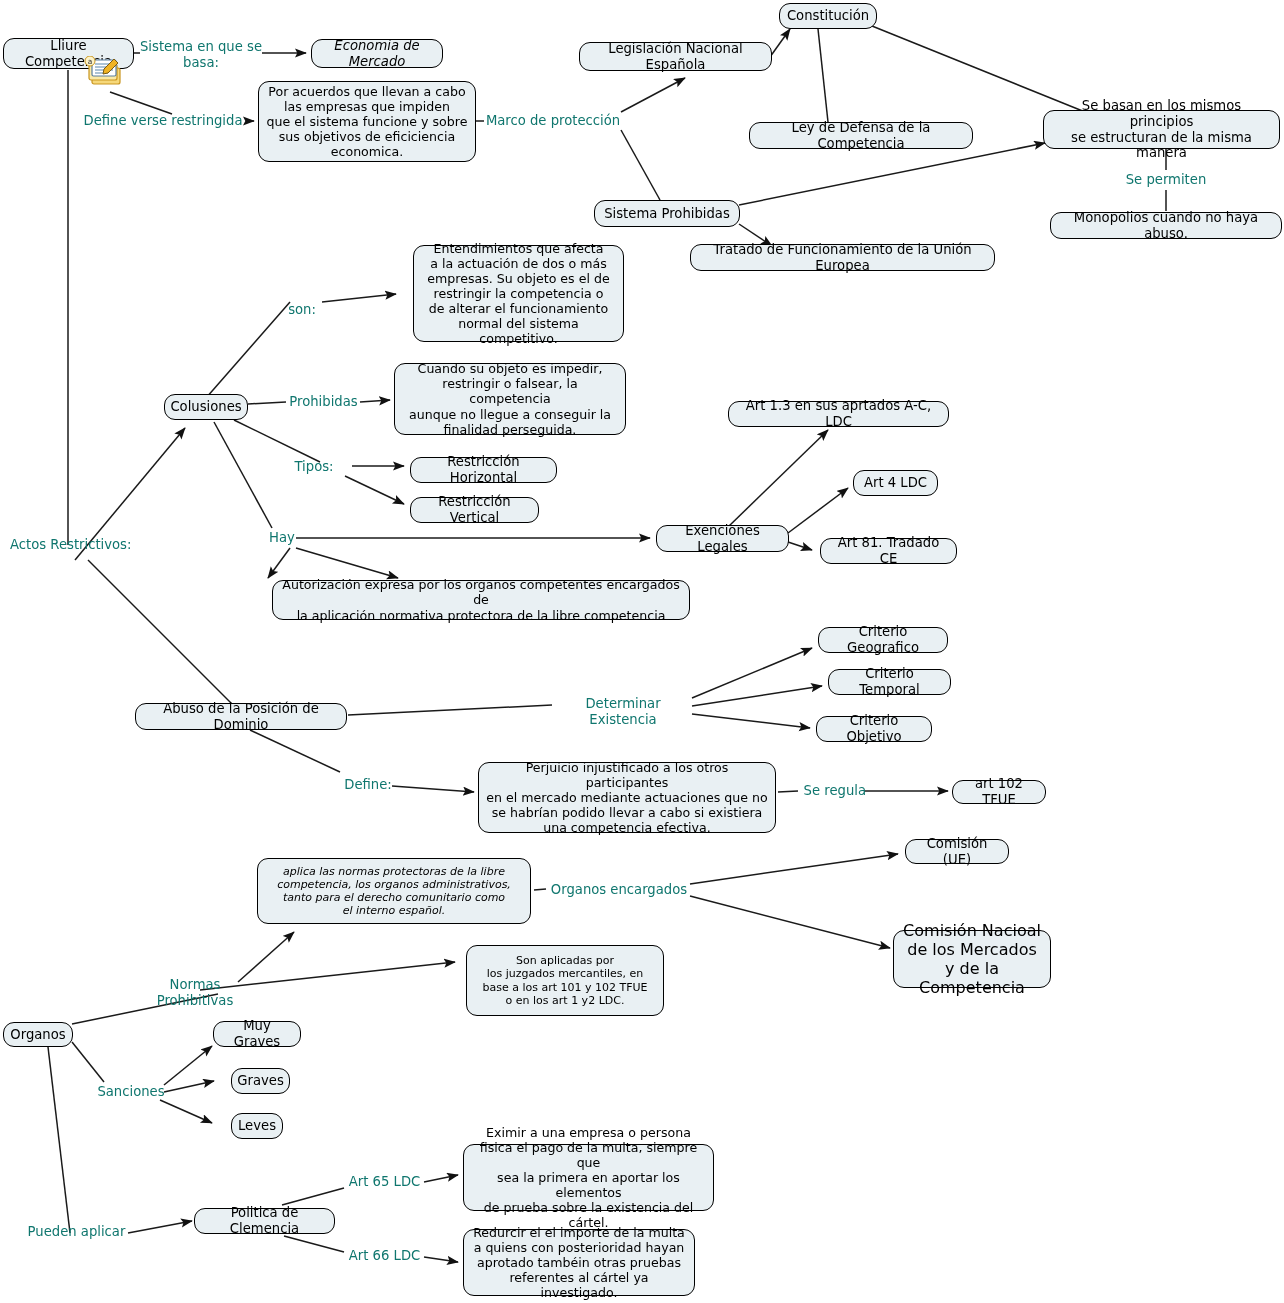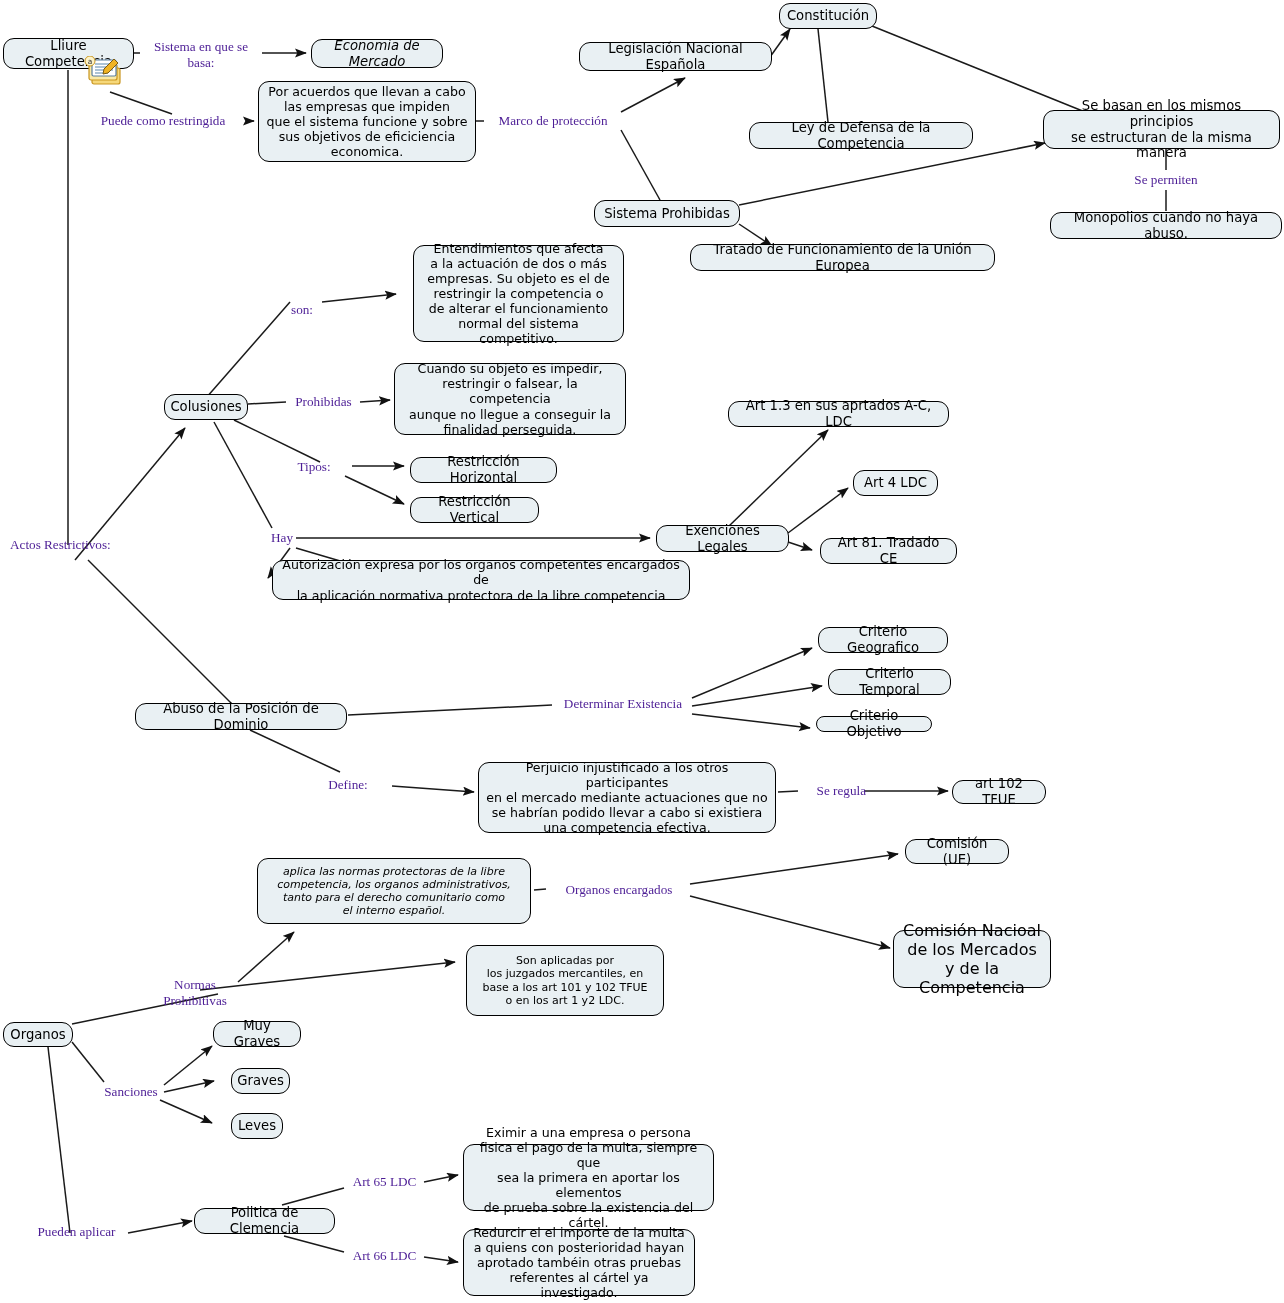--- a/index.html
+++ b/index.html
@@ -17,27 +17,26 @@
     align-items:center;
     justify-content:center;
     text-align:center;
     line-height:1.20;
     white-space:pre-line;
     padding:2px 7px;
     font-size:13.2px;
   }
   .label{
     position:absolute;
-    color:#4c1d95;
+    color:#0f766e;
     font-size:13.2px;
     text-align:center;
     line-height:1.18;
     white-space:pre-line;
     background:transparent;
-    font-family:Liberation Serif, serif;
   }
   .note-icon{position:absolute;width:44px;height:32px;}
 </style>
 </head>
 <body>
 
 <div id="canvas">
 
   <svg class="edges" viewBox="0 0 1284 1303">
     <defs>
@@ -156,26 +155,26 @@
 restringir o falsear, la competencia
 aunque no llegue a conseguir la
 finalidad perseguida.</div>
   <div class="node" style="left:410px;top:457px;width:147px;height:26px;">Restricción Horizontal</div>
   <div class="node" style="left:410px;top:497px;width:129px;height:26px;">Restricción Vertical</div>
 
   <div class="node" style="left:728px;top:401px;width:221px;height:26px;">Art 1.3 en sus aprtados A-C, LDC</div>
   <div class="node" style="left:853px;top:470px;width:85px;height:26px;">Art 4 LDC</div>
   <div class="node" style="left:656px;top:525px;width:133px;height:27px;">Exenciones Legales</div>
   <div class="node" style="left:820px;top:538px;width:137px;height:26px;">Art 81. Tradado CE</div>
-  <div class="node" style="left:272px;top:560px;width:418px;height:40px;font-size:12.6px;">Autorización expresa por los organos competentes encargados de
+  <div class="node" style="left:272px;top:580px;width:418px;height:40px;font-size:12.6px;">Autorización expresa por los organos competentes encargados de
 la aplicación normativa protectora de la libre competencia</div>
 
   <div class="node" style="left:818px;top:627px;width:130px;height:26px;">Criterio Geografico</div>
   <div class="node" style="left:828px;top:669px;width:123px;height:26px;">Criterio Temporal</div>
-  <div class="node" style="left:816px;top:716px;width:116px;height:16px;border-radius:8px;">Criterio Objetivo</div>
+  <div class="node" style="left:816px;top:716px;width:116px;height:26px;">Criterio Objetivo</div>
   <div class="node" style="left:135px;top:703px;width:212px;height:27px;">Abuso de la Posición de Dominio</div>
 
   <div class="node" style="left:478px;top:762px;width:298px;height:71px;font-size:12.6px;">Perjuicio injustificado a los otros participantes
 en el mercado mediante actuaciones que no
 se habrían podido llevar a cabo si existiera
 una competencia efectiva.</div>
   <div class="node" style="left:952px;top:780px;width:94px;height:24px;">art 102 TFUE</div>
 
   <div class="node" style="left:257px;top:858px;width:274px;height:66px;font-size:11px;font-style:italic;">aplica las normas protectoras de la libre
 competencia, los organos administrativos,
@@ -200,30 +199,30 @@
 sea la primera en aportar los elementos
 de prueba sobre la existencia del cártel.</div>
   <div class="node" style="left:194px;top:1208px;width:141px;height:26px;">Politica de Clemencia</div>
   <div class="node" style="left:463px;top:1229px;width:232px;height:67px;font-size:12.6px;">Redurcir el el importe de la multa
 a quiens con posterioridad hayan
 aprotado tambéin otras pruebas
 referentes al cártel ya investigado.</div>
 
   <div class="label" style="left:140px;top:39px;width:122px;">Sistema en que se
 basa:</div>
-  <div class="label" style="left:80px;top:113px;width:166px;">Puede como restringida</div>
+  <div class="label" style="left:80px;top:113px;width:166px;">Define verse restringida</div>
   <div class="label" style="left:485px;top:113px;width:136px;">Marco de protección</div>
   <div class="label" style="left:1120px;top:172px;width:92px;">Se permiten</div>
   <div class="label" style="left:282px;top:302px;width:40px;">son:</div>
   <div class="label" style="left:287px;top:394px;width:73px;">Prohibidas</div>
   <div class="label" style="left:288px;top:459px;width:52px;">Tipos:</div>
   <div class="label" style="left:266px;top:530px;width:32px;">Hay</div>
   <div class="label" style="left:10px;top:537px;width:124px;text-align:left;">Actos Restrictivos:</div>
   <div class="label" style="left:553px;top:696px;width:140px;">Determinar Existencia</div>
-  <div class="label" style="left:323px;top:777px;width:50px;">Define:</div>
+  <div class="label" style="left:343px;top:777px;width:50px;">Define:</div>
   <div class="label" style="left:800px;top:783px;width:66px;text-align:right;">Se regula</div>
   <div class="label" style="left:547px;top:882px;width:144px;">Organos encargados</div>
   <div class="label" style="left:148px;top:977px;width:94px;">Normas
 Prohibitivas</div>
   <div class="label" style="left:96px;top:1084px;width:70px;">Sanciones</div>
   <div class="label" style="left:24px;top:1224px;width:105px;">Pueden aplicar</div>
   <div class="label" style="left:345px;top:1174px;width:79px;">Art 65 LDC</div>
   <div class="label" style="left:345px;top:1248px;width:79px;">Art 66 LDC</div>
 
   <div class="note-icon" style="left:84px;top:56px;">

